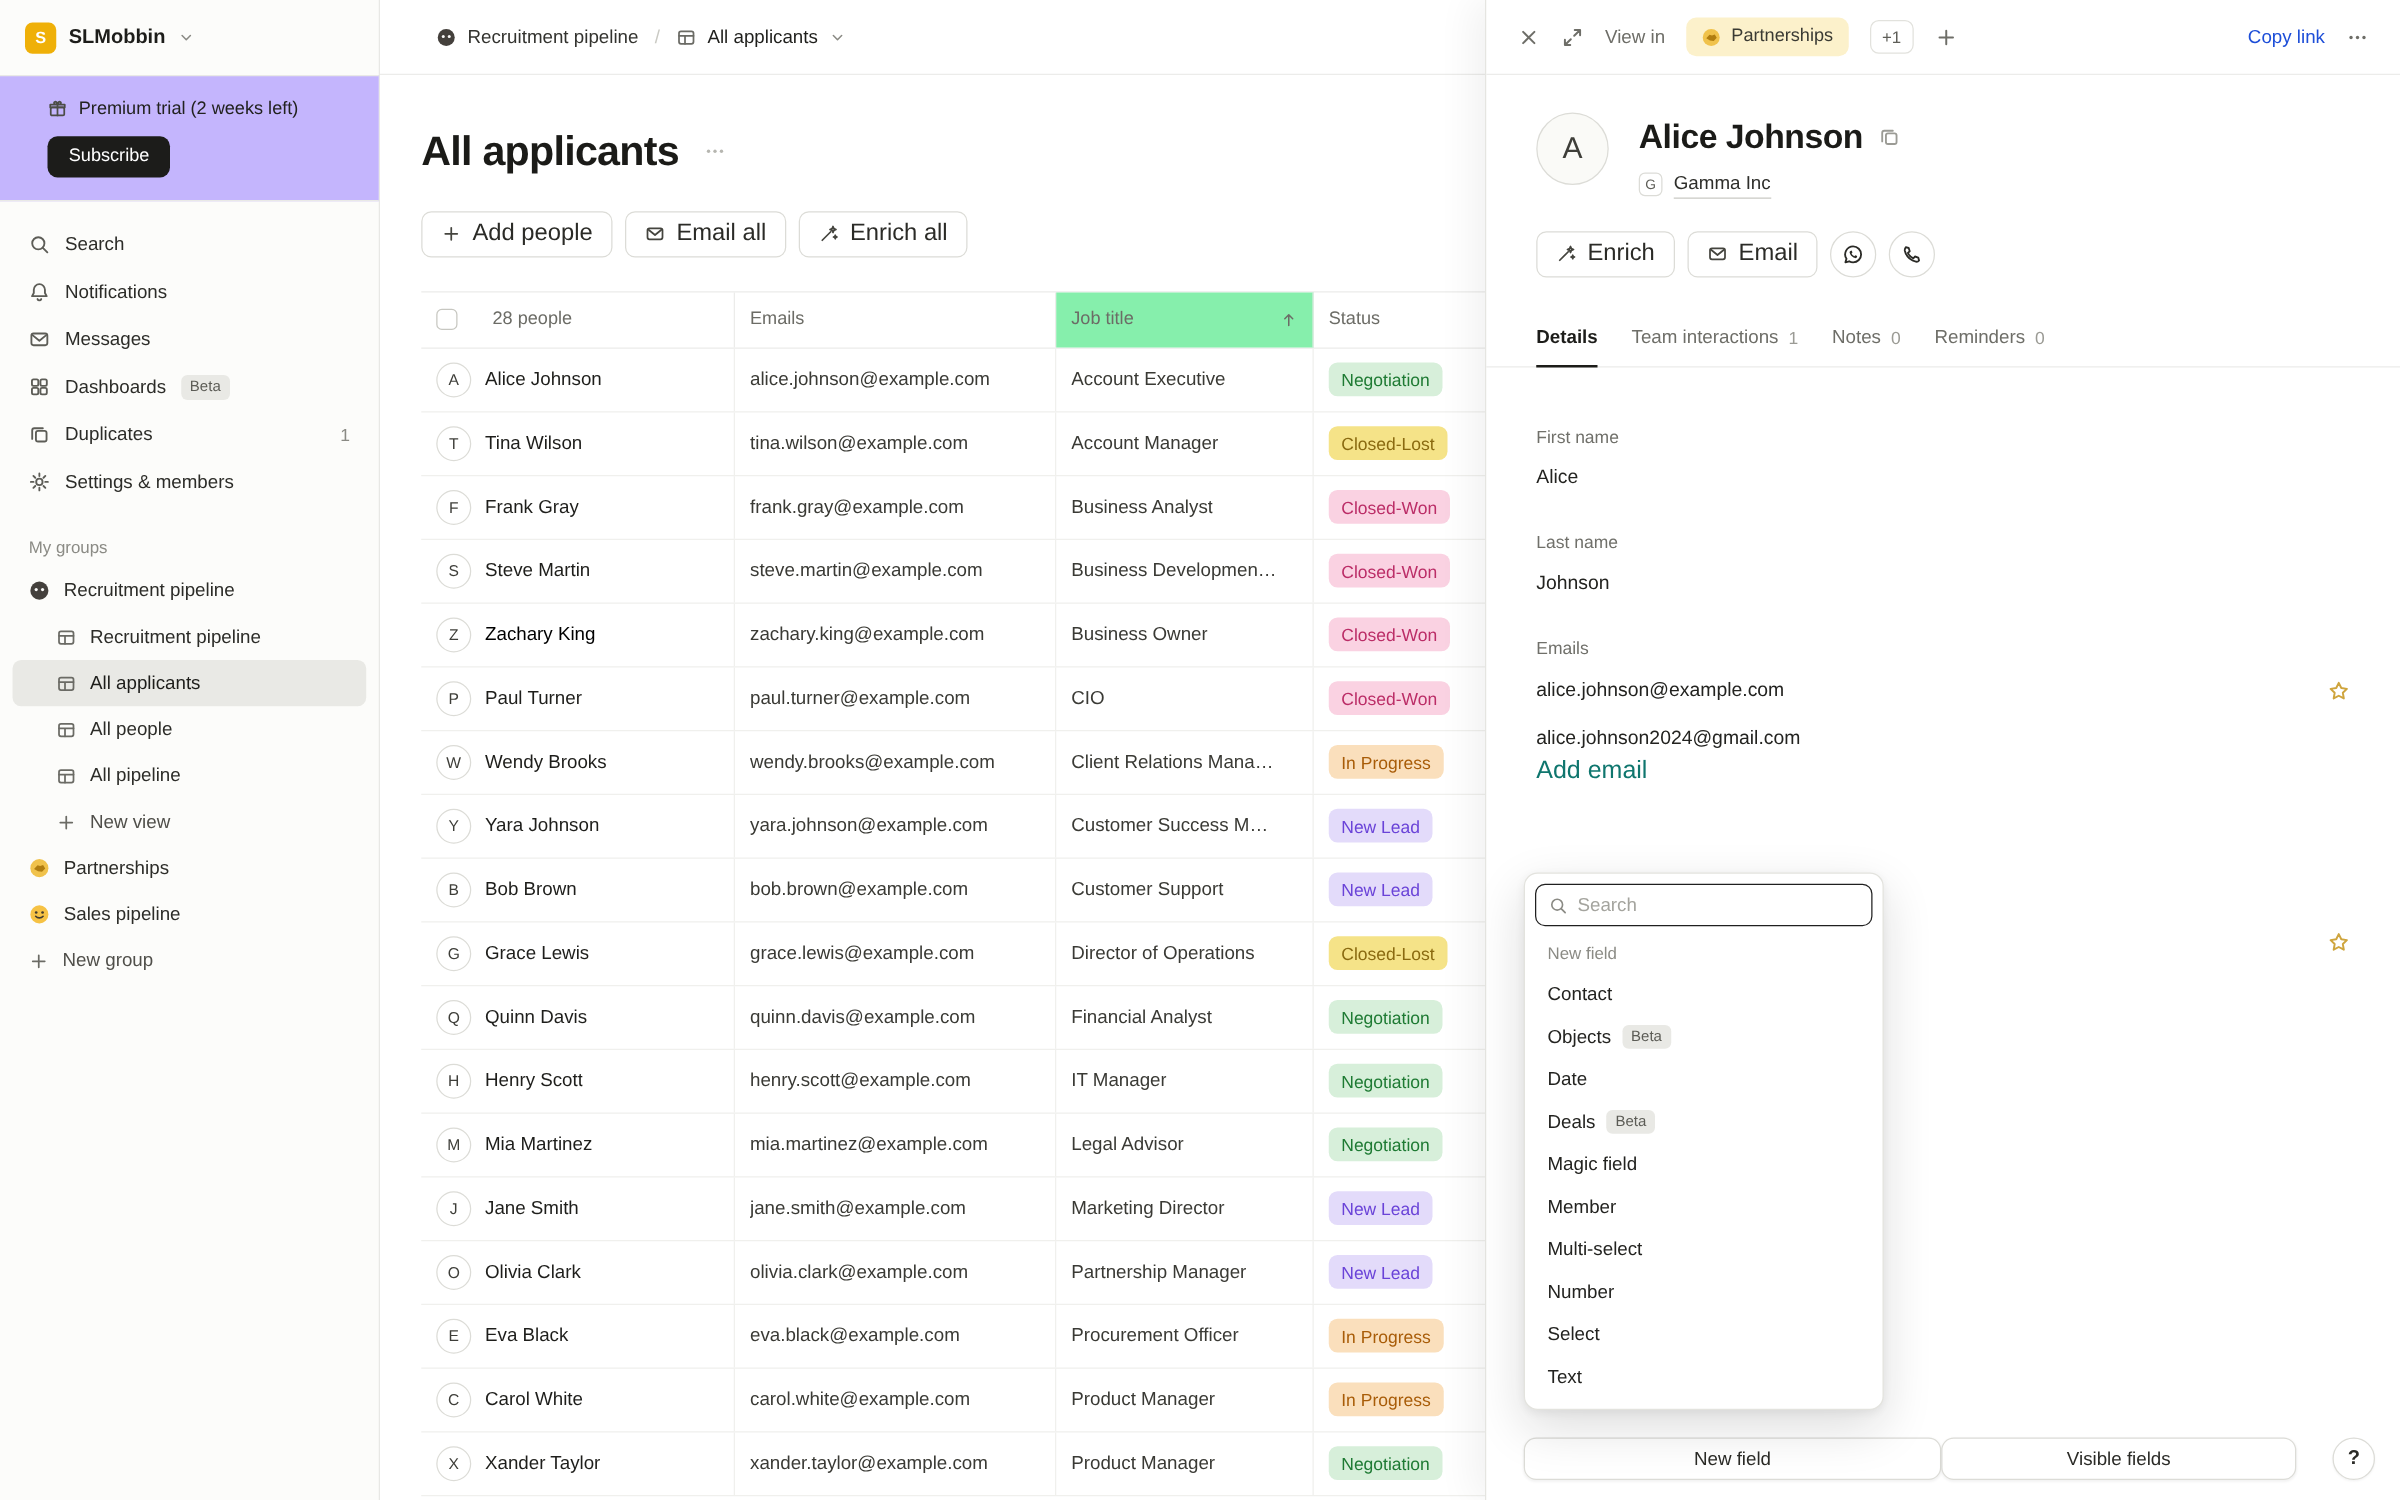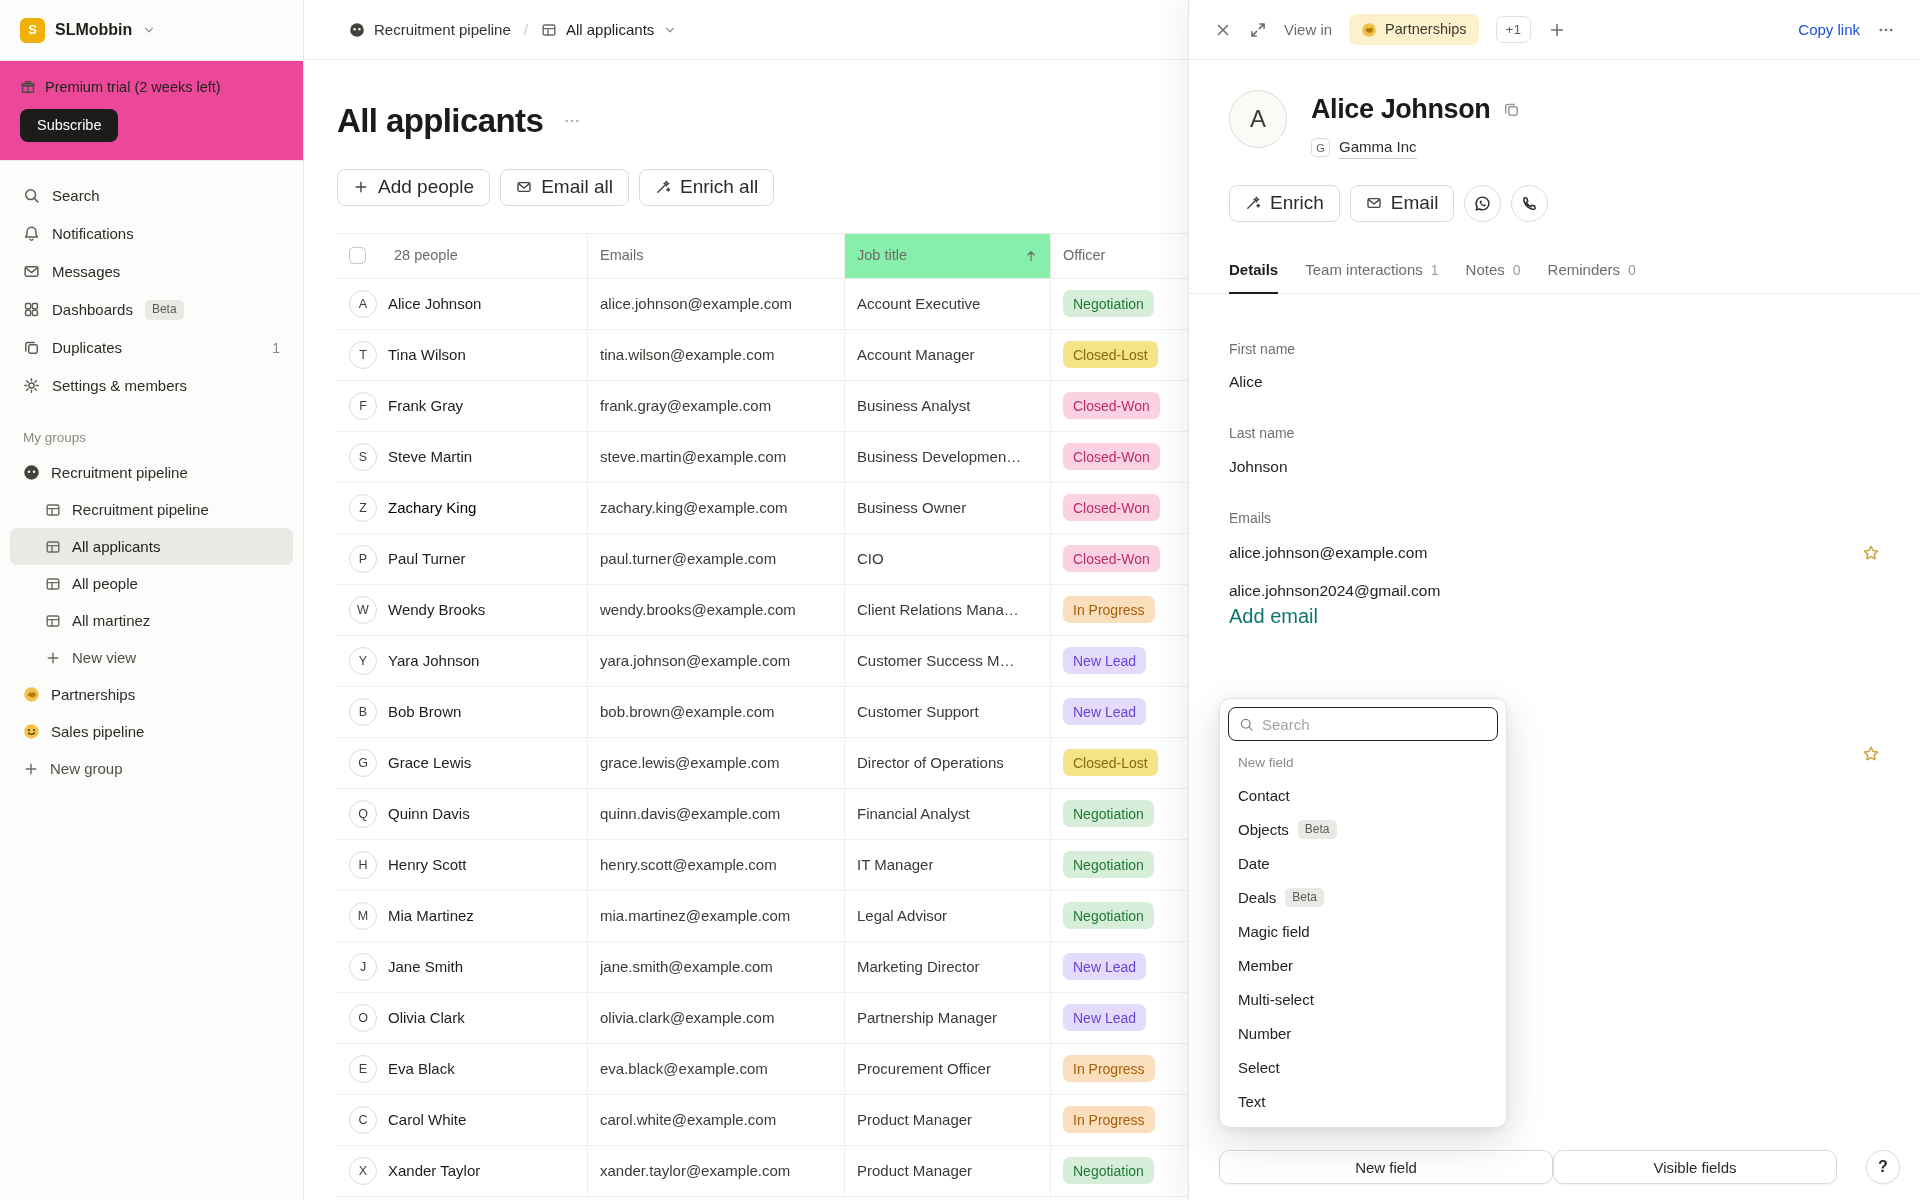--- a/index.html
+++ b/index.html
@@ -12,21 +12,21 @@
   .icon { display:inline-flex; flex:none; }
   .icon svg { width:100%; height:100%; fill:none; stroke:currentColor; stroke-width:1.4; stroke-linecap:round; stroke-linejoin:round; }
   .emoji svg { stroke:none; }
 
   
   .sidebar { position:absolute; left:0; top:0; width:304px; height:1200px; background:#fcfcfa; border-right:1px solid #e8e8e5; z-index:6; }
   .ws-header { height:60px; display:flex; align-items:center; gap:10px; padding:0 20px; cursor:pointer; }
   .ws-logo { width:25px; height:25px; border-radius:6px; background:#efb008; color:#fff; font-weight:700; font-size:13px; display:flex; align-items:center; justify-content:center; }
   .ws-name { font-weight:600; font-size:16px; color:#1d1d1a; }
   .ws-header .icon { width:14px; height:14px; color:#8a8a84; }
-  .trial-card { background:#ec4899; border-top:1px solid #e9e9e6; border-bottom:1px solid #e9e9e6; padding:17px 20px 18px; }
+  .trial-card { background:#c4b5fd; border-top:1px solid #e9e9e6; border-bottom:1px solid #e9e9e6; padding:17px 38px 18px; }
   .trial-row { display:flex; align-items:center; gap:9px; font-size:14.5px; color:#22221f; }
   .trial-row .icon { width:16px; height:16px; color:#4c4c47; }
   .trial-label { font-weight:500; }
   .subscribe-btn { margin-top:12px; background:#1c1c1a; color:#fff; border:none; border-radius:8px; height:33px; padding:0 17px; font-size:14.5px; font-weight:500; font-family:inherit; cursor:pointer; }
   .nav { padding:16px 10px 0; }
   .nav-item { height:38px; display:flex; align-items:center; gap:12px; padding:0 13px; border-radius:7px; color:#2c2c28; cursor:pointer; }
   .nav-item .icon { width:17px; height:17px; color:#5d5d57; }
   .beta { background:#e9e9e5; color:#5c5c56; font-size:12px; border-radius:5px; padding:2px 7px; font-weight:500; }
   .right-count { margin-left:auto; color:#8a8a84; font-size:14px; }
   .groups-heading { margin-top:24px; padding:0 23px 8px; font-size:13.5px; color:#8b8b85; }
@@ -248,21 +248,21 @@
       </span>
     <span>All people</span>
   </div>
   <div class="side-item sub">
     <span class="icon">
         <svg viewBox="0 0 16 16">
           <rect x="2.2" y="3" width="11.6" height="10" rx="1.6"></rect>
           <path d="M2.2 6.6h11.6M7 6.6V13"></path>
         </svg>
       </span>
-    <span>All martinez</span>
+    <span>All pipeline</span>
   </div>
   <div class="side-item sub dim">
     <span class="icon">
         <svg viewBox="0 0 16 16">
           <path d="M8 3.2v9.6M3.2 8h9.6"></path>
         </svg>
       </span>
     <span>New view</span>
   </div>
   <div class="side-item">
@@ -375,21 +375,21 @@
       </div>
       <div class="th job">
         <span>Job title</span>
         <span class="icon sort">
             <svg viewBox="0 0 16 16">
               <path d="M8 13V3.4M4.4 6.8L8 3.2l3.6 3.6"></path>
             </svg>
           </span>
       </div>
       <div class="th">
-        <span>Officer</span>
+        <span>Status</span>
       </div>
     </div>
 
     <div class="tbody">
 
         <div class="trow">
           <div class="cell name-cell">
             <span class="avatar">A</span>
             <span class="plain" style="color:#1e1e1b;">Alice Johnson</span>
           </div>

